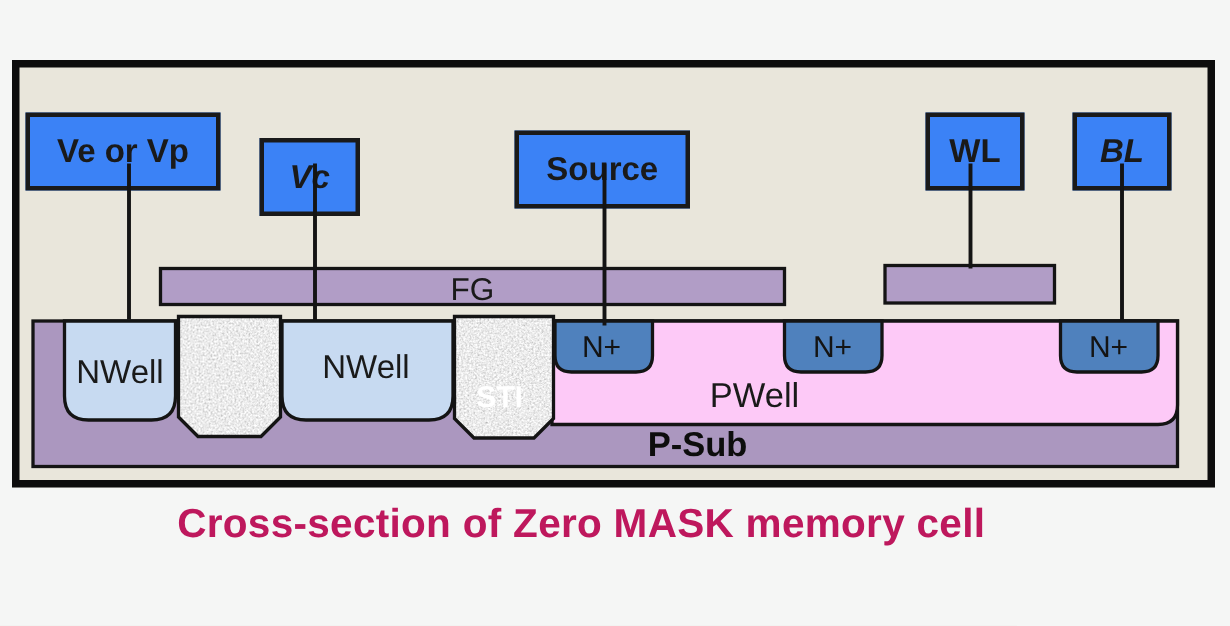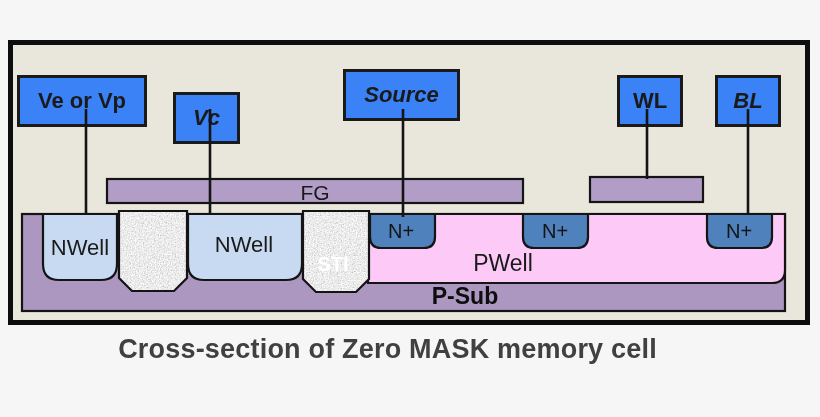--- a/index.html
+++ b/index.html
@@ -13,27 +13,27 @@
     box-sizing:border-box;border:5px solid #0d0d0d;background:#e9e6db;
   }
   .terminal{
     position:absolute;box-sizing:border-box;height:52px;
     background:#3b82f6;border:3px solid #1a1a1a;
     display:flex;align-items:center;justify-content:center;
     font-weight:bold;font-size:22px;color:#1a1a1a;line-height:1;
   }
   .t-ve{left:17px;top:75px;width:130px;}
   .t-vc{left:173px;top:92px;width:67px;font-style:italic;}
-  .t-source{left:343px;top:69px;width:117px;font-style:italic;}
+  .t-source{left:343px;top:87px;width:117px;}
   .t-wl{left:617px;top:75px;width:66px;text-align:right;}
   .t-bl{left:715px;top:75px;width:66px;font-style:italic;}
   svg.diagram{position:absolute;left:0;top:0;width:820px;height:417px;}
   .caption{
     position:absolute;left:0;top:334px;width:775px;text-align:center;
-    color:#404040;font-weight:bold;font-size:27px;line-height:30px;
+    color:#be185d;font-weight:bold;font-size:27px;line-height:30px;
     letter-spacing:0.2px;
   }
   .svgtext{font-family:"Liberation Sans","DejaVu Sans",sans-serif;}
 </style>
 </head>
 <body>
 
 <div class="stage">
 
   <div class="frame"></div>

